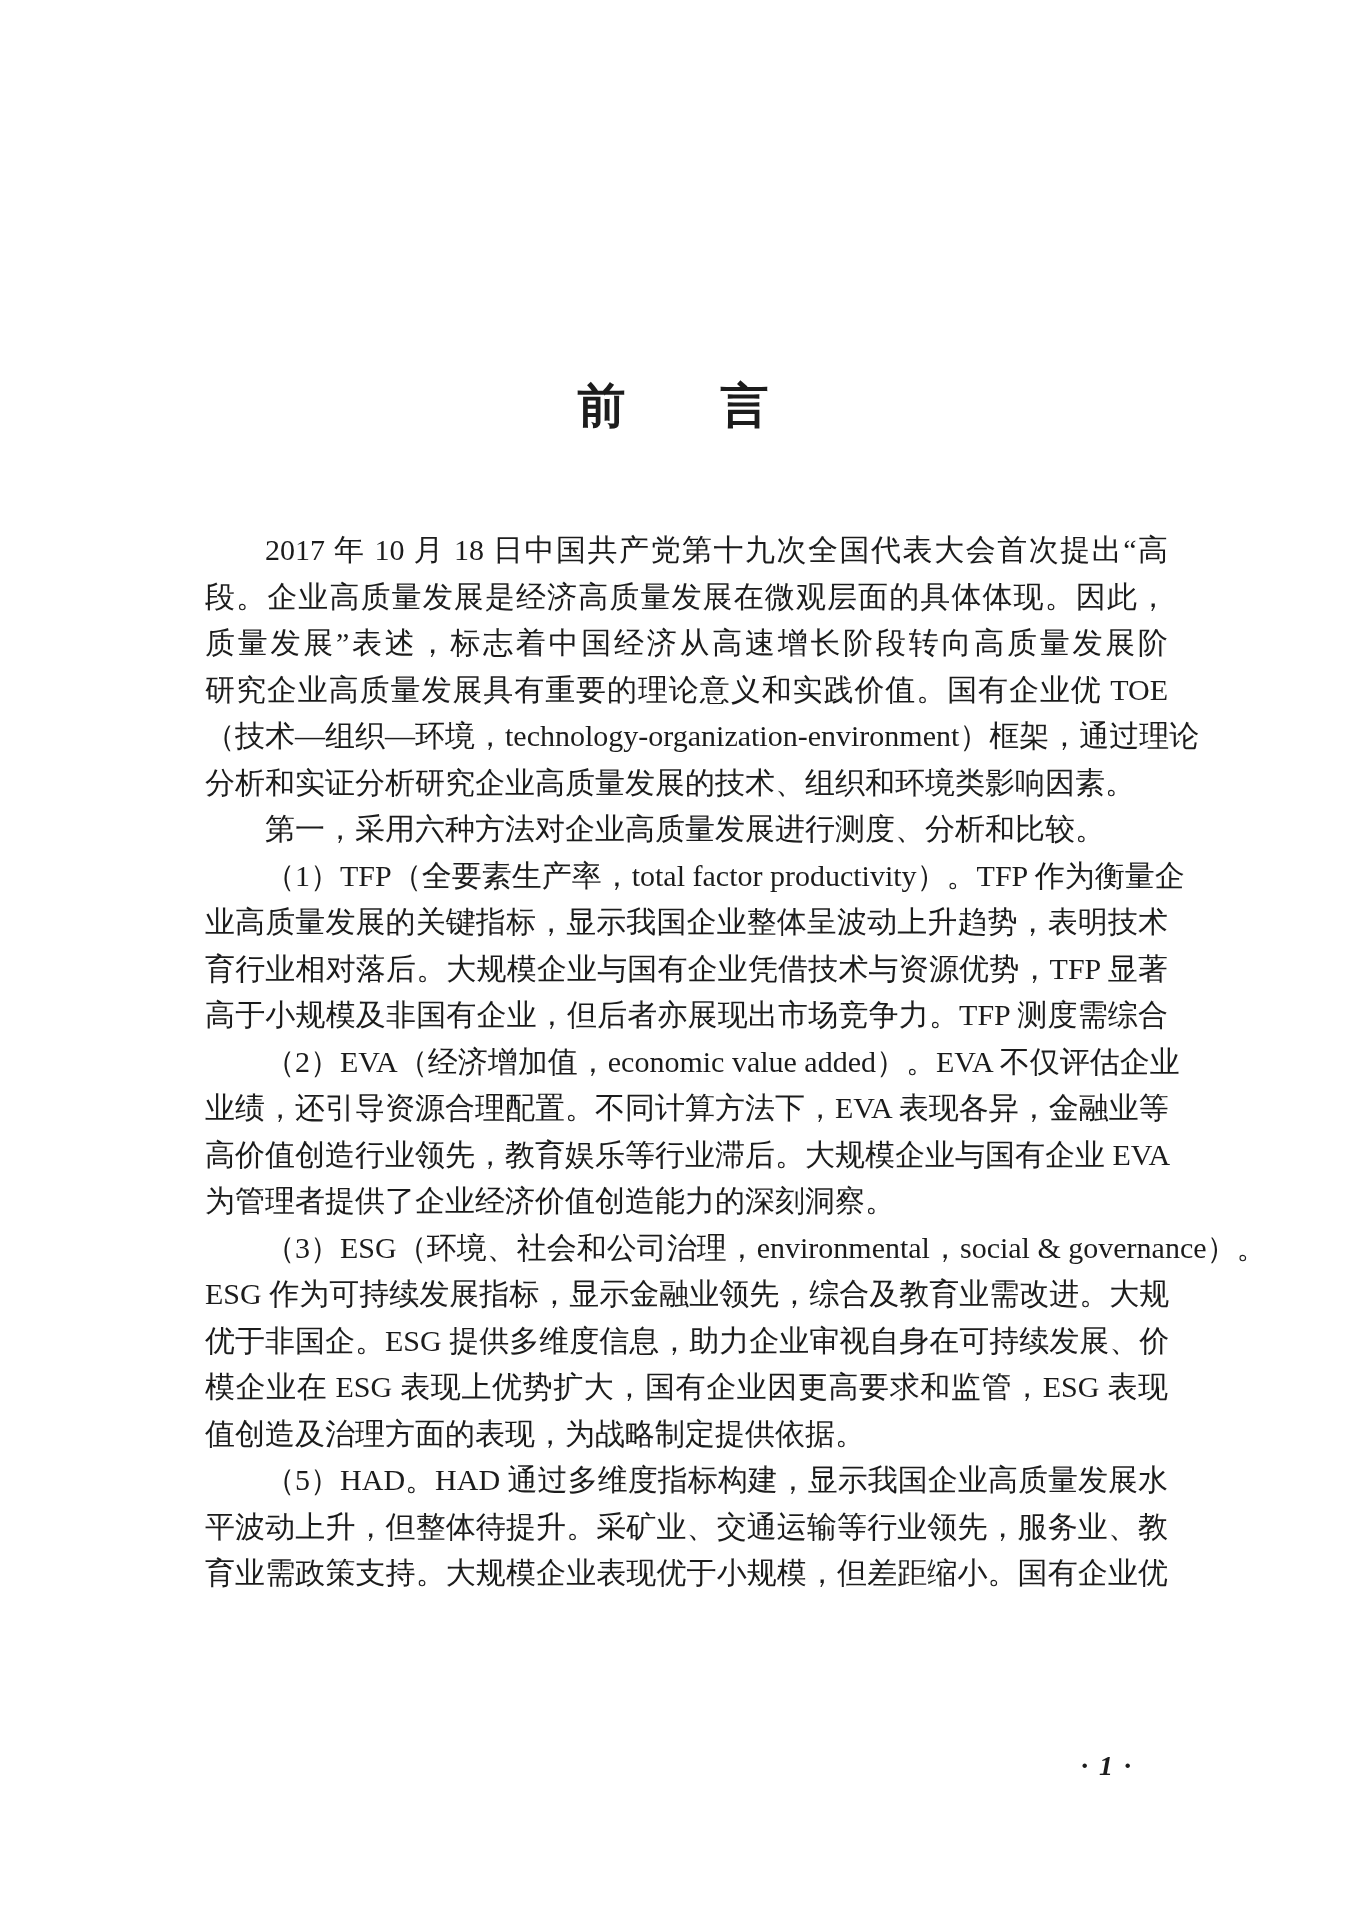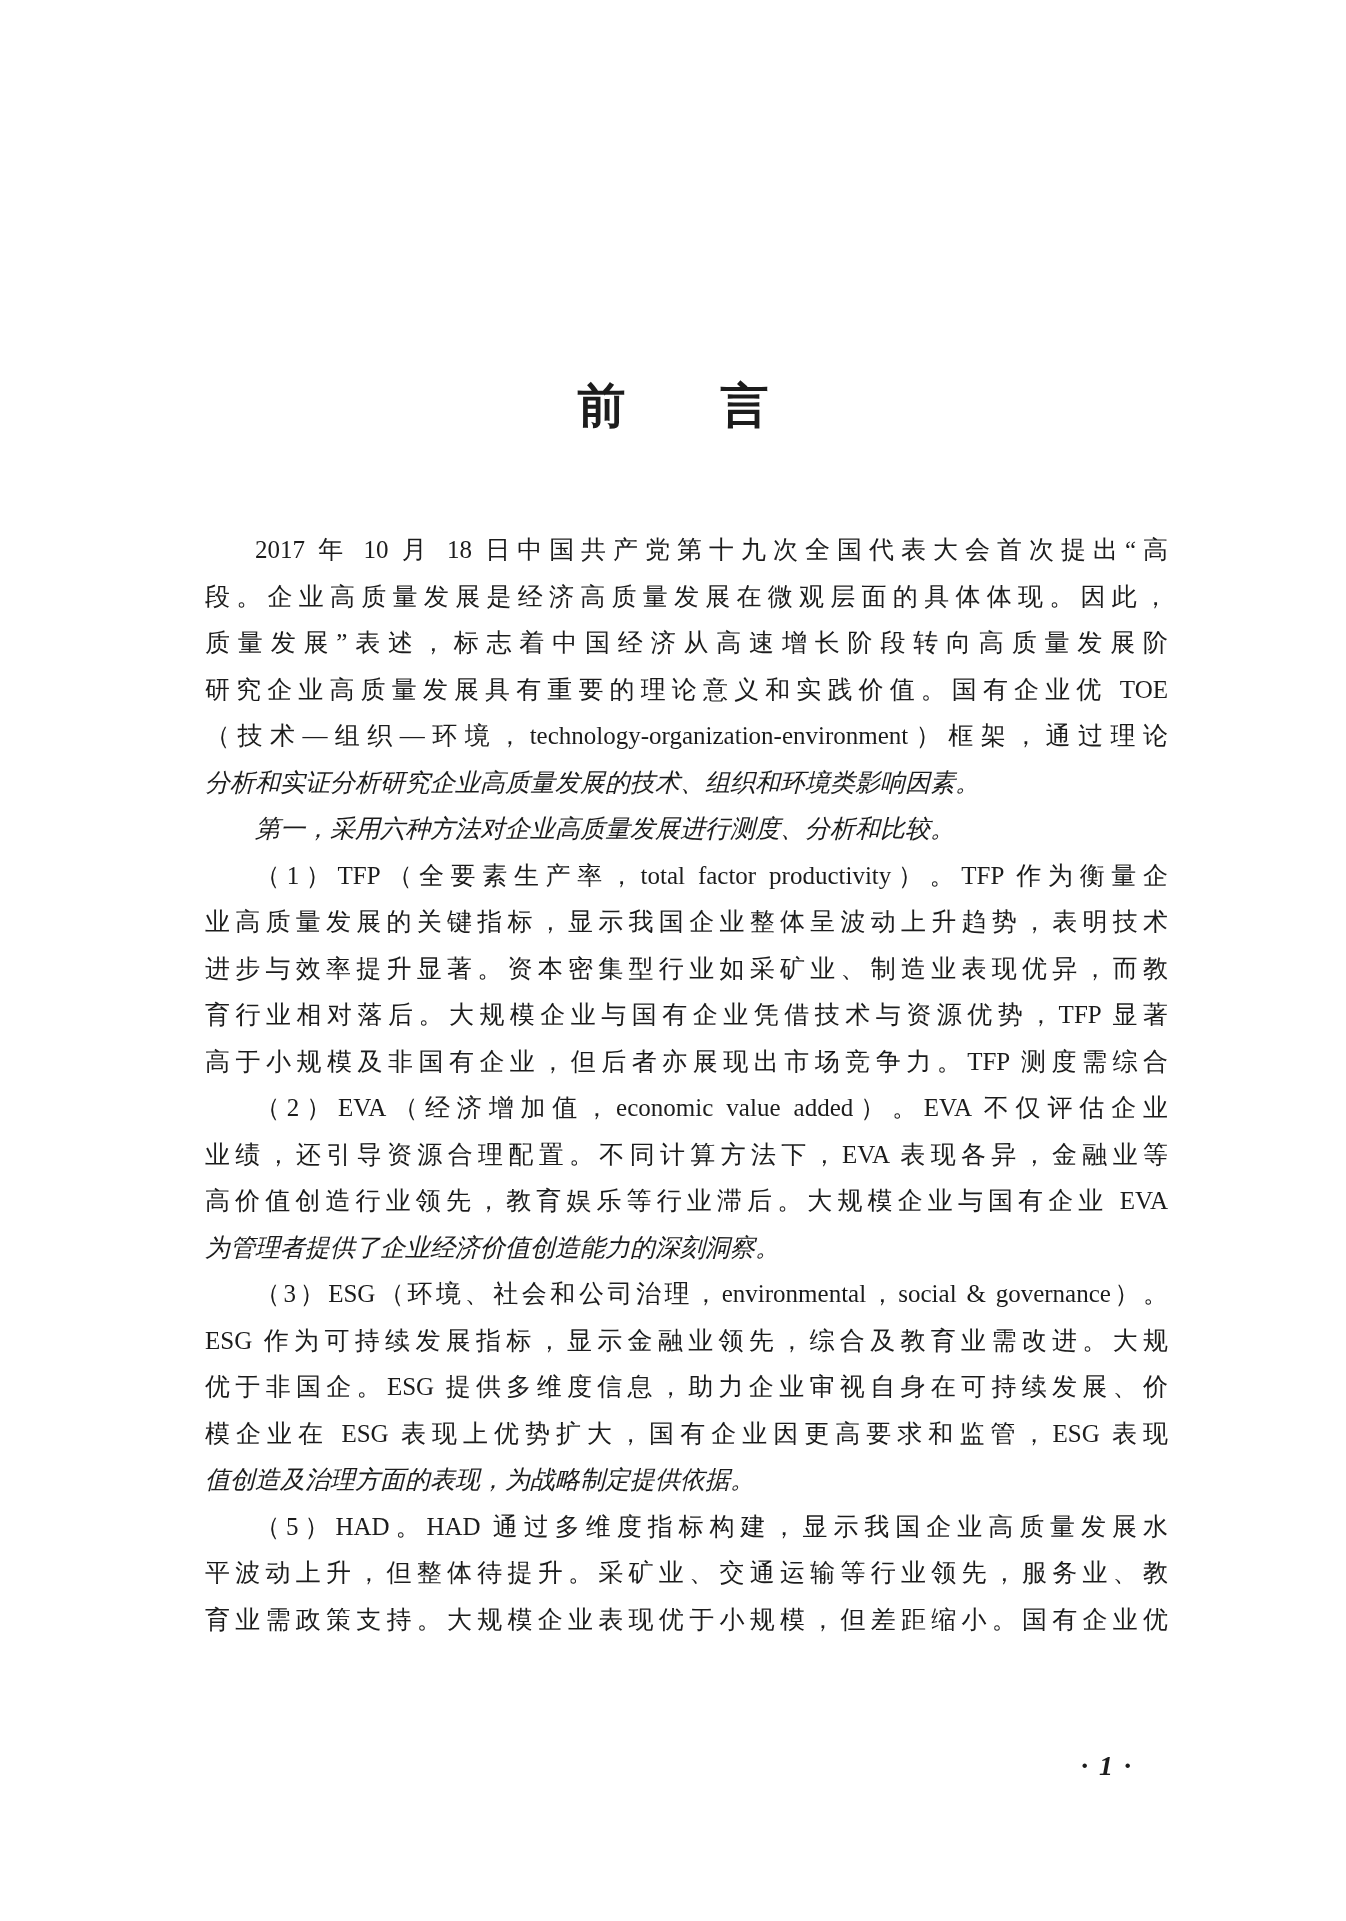--- a/index.html
+++ b/index.html
@@ -24,30 +24,30 @@
     font-weight: bold;
     line-height: 1.15;
   }
   .body-text {
     position: absolute;
     left: 205px;
     top: 527px;
     width: 963px;
   }
   .line {
-    font-size: 25px;
+    font-size: 30px;
     height: 46.5px;
     line-height: 46.5px;
     text-align: justify;
     text-align-last: justify;
     white-space: nowrap;
     overflow: visible;
   }
   .line.indent { text-indent: 2em; }
-  .line.para-end { text-align-last: left; font-style: italic; }
+  .line.para-end { text-align-last: left; }
   .page-num {
     position: absolute;
     top: 1750px;
     right: 213px;
     font-size: 28px;
     font-style: italic;
     font-weight: bold;
     letter-spacing: 2px;
   }
 </style>
@@ -64,21 +64,20 @@
   <div class="body-text">
       <div class="line indent">2017 年 10 月 18 日中国共产党第十九次全国代表大会首次提出“高</div>
       <div class="line">段。企业高质量发展是经济高质量发展在微观层面的具体体现。因此，</div>
       <div class="line">质量发展”表述，标志着中国经济从高速增长阶段转向高质量发展阶</div>
       <div class="line">研究企业高质量发展具有重要的理论意义和实践价值。国有企业优 TOE</div>
       <div class="line">（技术—组织—环境，technology-organization-environment）框架，通过理论</div>
       <div class="line para-end">分析和实证分析研究企业高质量发展的技术、组织和环境类影响因素。</div>
       <div class="line indent para-end">第一，采用六种方法对企业高质量发展进行测度、分析和比较。</div>
       <div class="line indent">（1）TFP（全要素生产率，total factor productivity）。TFP 作为衡量企</div>
       <div class="line">业高质量发展的关键指标，显示我国企业整体呈波动上升趋势，表明技术</div>
-      <div class="line">进步与效率提升显著。资本密集型行业如采矿业、制造业表现优异，而教</div>
       <div class="line">育行业相对落后。大规模企业与国有企业凭借技术与资源优势，TFP 显著</div>
       <div class="line">高于小规模及非国有企业，但后者亦展现出市场竞争力。TFP 测度需综合</div>
       <div class="line indent">（2）EVA（经济增加值，economic value added）。EVA 不仅评估企业</div>
       <div class="line">业绩，还引导资源合理配置。不同计算方法下，EVA 表现各异，金融业等</div>
       <div class="line">高价值创造行业领先，教育娱乐等行业滞后。大规模企业与国有企业 EVA</div>
       <div class="line para-end">为管理者提供了企业经济价值创造能力的深刻洞察。</div>
       <div class="line indent">（3）ESG（环境、社会和公司治理，environmental，social &amp; governance）。</div>
       <div class="line">ESG 作为可持续发展指标，显示金融业领先，综合及教育业需改进。大规</div>
       <div class="line">优于非国企。ESG 提供多维度信息，助力企业审视自身在可持续发展、价</div>
       <div class="line">模企业在 ESG 表现上优势扩大，国有企业因更高要求和监管，ESG 表现</div>

